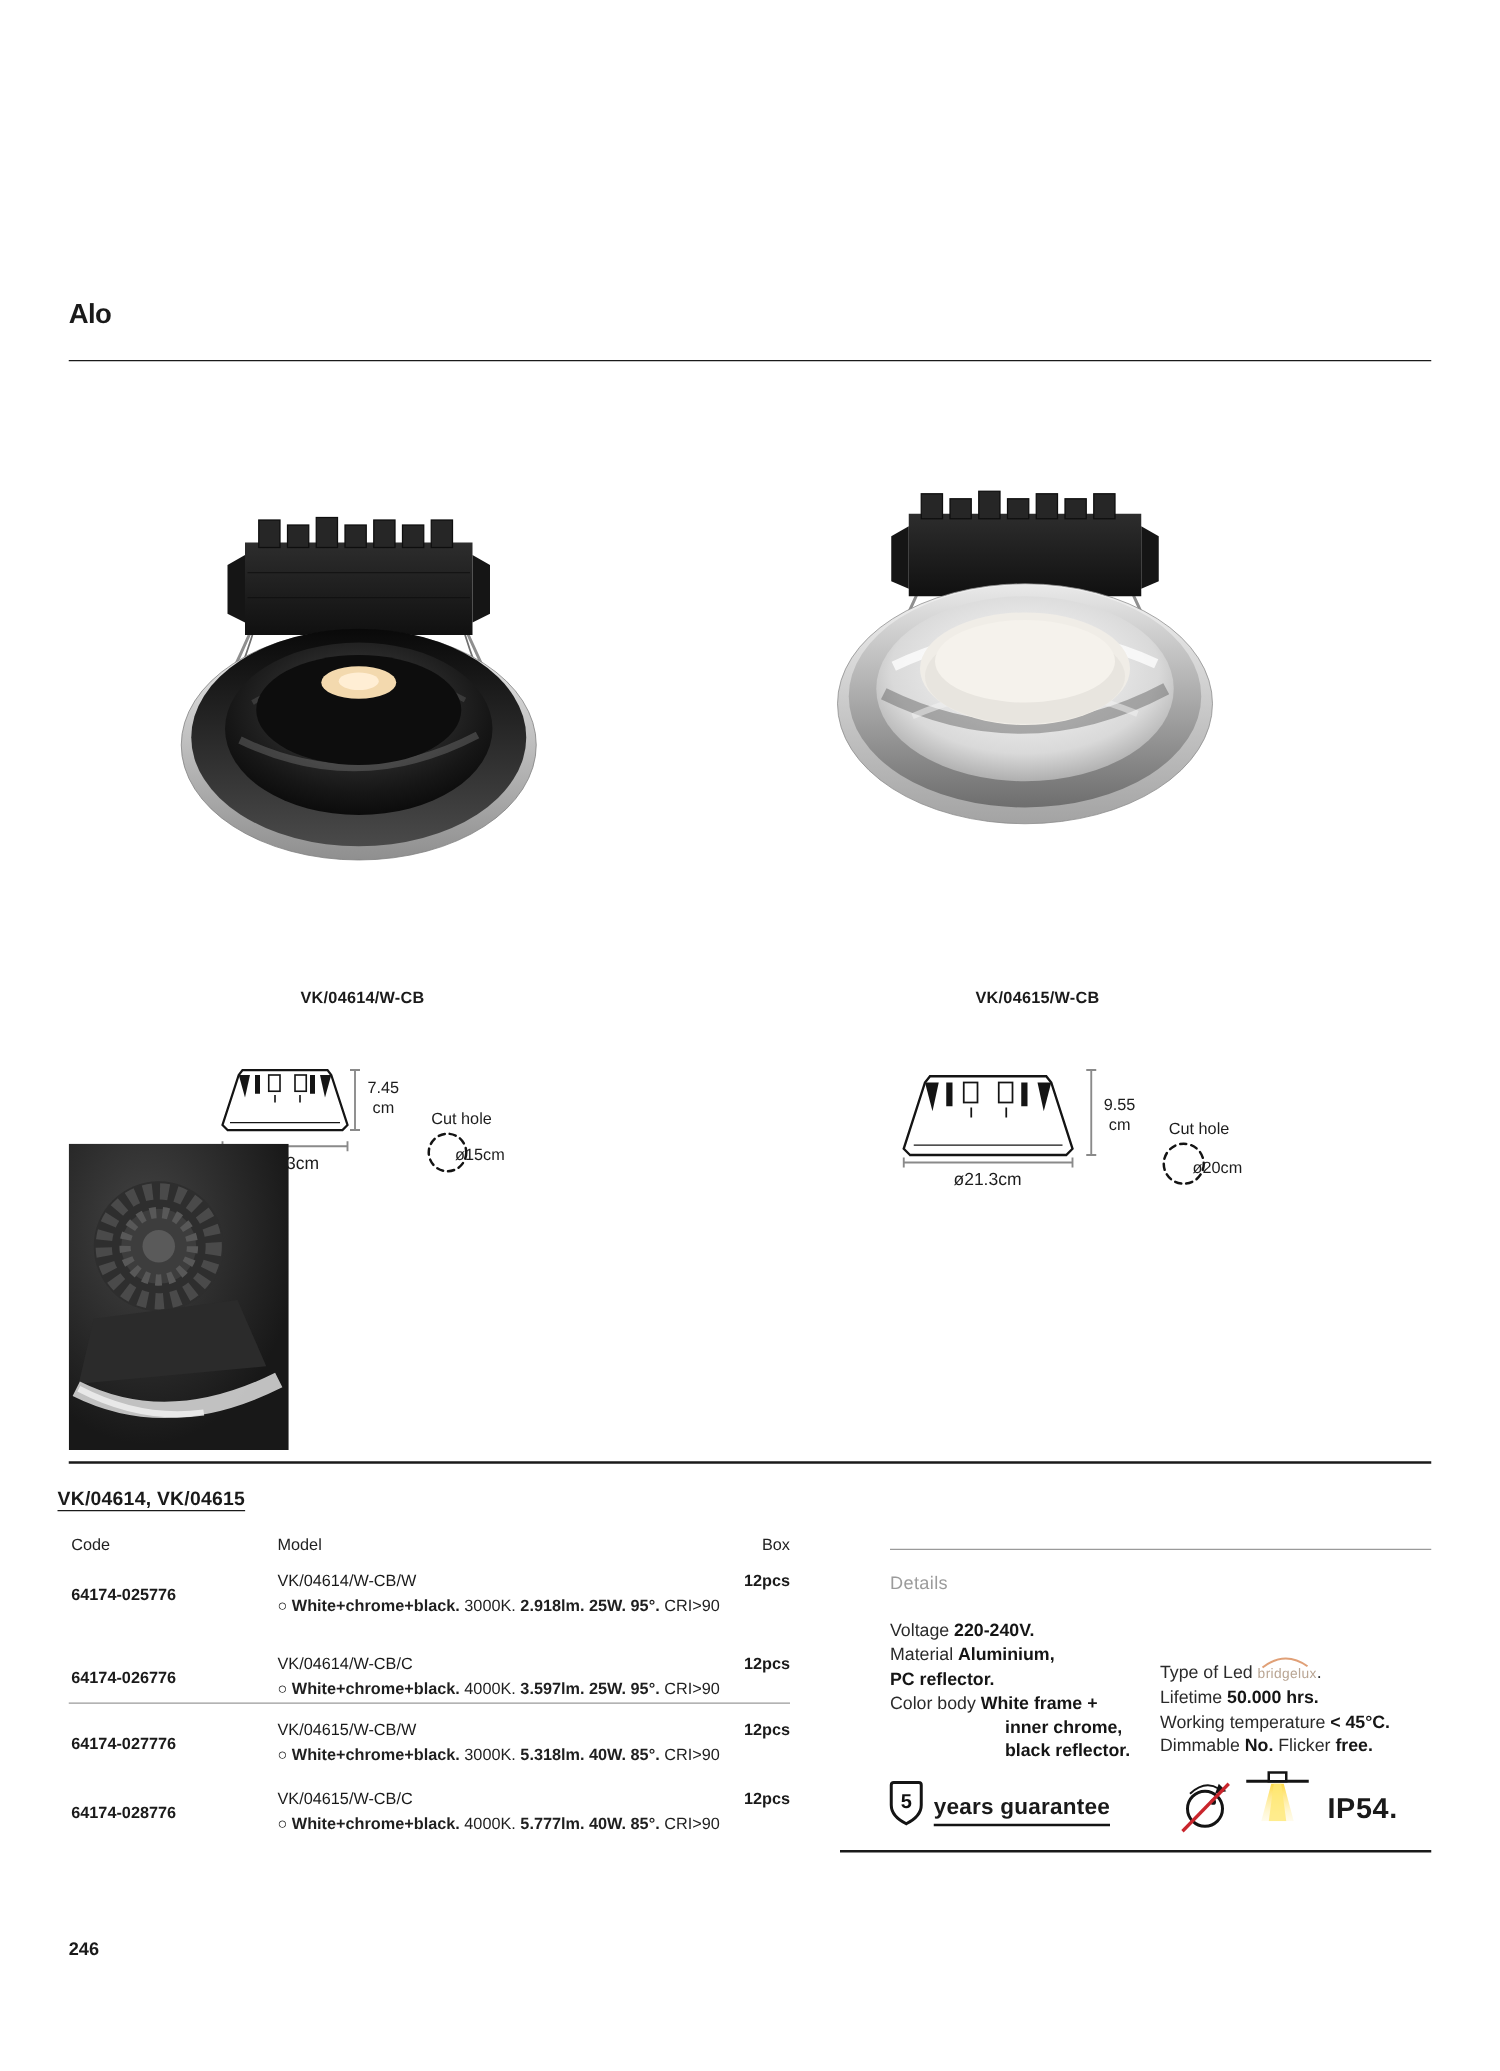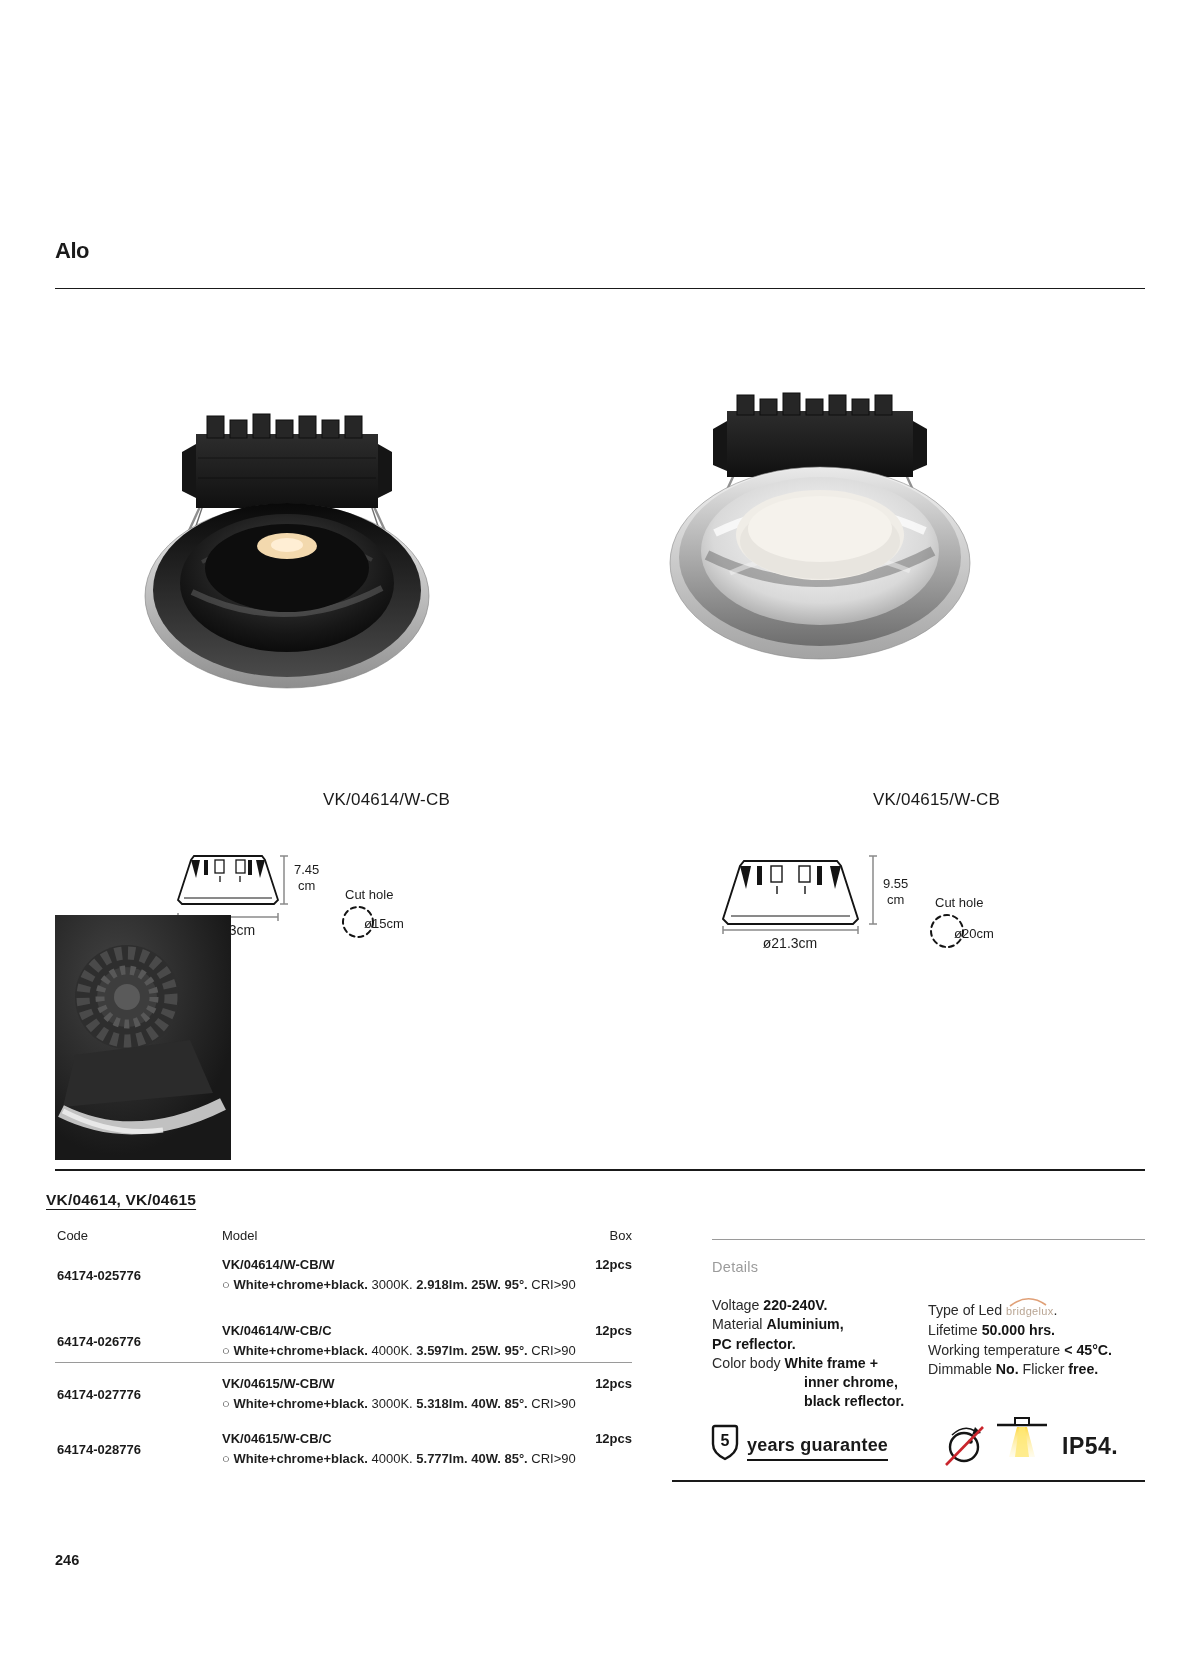--- a/index.html
+++ b/index.html
@@ -4,43 +4,43 @@
 <style>
   html,body{margin:0;padding:0;background:#e8e8e8;}
   .page{position:relative;width:1200px;height:1657px;background:#ffffff;margin:0 auto;
         font-family:"Liberation Sans","DejaVu Sans",sans-serif;color:#1a1a1a;overflow:hidden;}
   .abs{position:absolute;}
   .b{font-weight:bold;}
   .hdr{position:absolute;left:55px;top:100px;font-size:26px;letter-spacing:-0.2px;color:#1c1c1c;}
   .family{position:absolute;left:55px;top:238px;font-size:22px;font-weight:bold;letter-spacing:-0.5px;}
   .hr{position:absolute;left:55px;width:1090px;height:0;border-top:2px solid #1a1a1a;}
   .hrthin{border-top-width:1.5px;}
-  .plabel{position:absolute;top:790px;text-align:right;font-size:17px;font-weight:normal;letter-spacing:0.2px;}
+  .plabel{position:absolute;top:790px;text-align:center;font-size:13px;font-weight:bold;letter-spacing:0.2px;}
   .diagram text{font-family:"Liberation Sans","DejaVu Sans",sans-serif;fill:#1d1d1d;}
   .dimtxt{font-size:13px;}
   .diatxt{font-size:14px;}
   .secTitle{position:absolute;left:46px;top:1191px;font-size:15.5px;font-weight:bold;
             text-decoration:underline;text-underline-offset:4px;letter-spacing:0.2px;}
   .thead{position:absolute;left:57px;top:1228px;width:575px;font-size:13px;color:#222;}
   .thead .h-model{position:absolute;left:165px;top:0;}
   .thead .h-box{position:absolute;right:0;top:0;}
   .trow{position:absolute;left:57px;width:575px;font-size:13px;}
   .tcode{position:absolute;left:0;top:11px;font-weight:bold;}
   .tmodel{position:absolute;left:165px;top:0;width:390px;}
-  .mname{font-weight:bold;line-height:16px;}
+  .mname{font-weight:normal;line-height:16px;}
   .mdesc{margin-top:4px;line-height:16px;color:#1f1f1f;}
   .circ{font-size:13px;}
   .tbox{position:absolute;right:0;top:0;font-weight:bold;}
   .gdivider{position:absolute;left:55px;top:1362px;width:577px;border-top:1px solid #9a9a9a;}
   .dline{position:absolute;left:712px;top:1239px;width:433px;border-top:1px solid #9a9a9a;}
   .dtitle{position:absolute;left:712px;top:1259px;font-size:14.5px;color:#9b9b9b;letter-spacing:0.3px;text-align:center;}
   .dcol{position:absolute;font-size:14.2px;line-height:19.3px;color:#2a2a2a;}
   .dcol b{color:#151515;}
   .indent{margin-left:92px;}
-  .bxl{position:relative;display:inline-block;}
+  .bxl{position:relative;display:inline-block;margin-top:28px;}
   .bxlTxt{font-size:11px;color:#b9a593;letter-spacing:0.3px;}
   .bxlArc{position:absolute;top:-6px;left:2px;}
   .gbadge{position:absolute;left:710px;top:1424px;display:flex;align-items:center;}
   .shieldNum{font-size:16px;font-weight:bold;fill:#111;}
   .gtext{font-size:18px;font-weight:bold;margin-left:7px;border-bottom:2.5px solid #141414;padding-bottom:3px;letter-spacing:0.2px;margin-top:11px;}
   .iprating{position:absolute;left:1062px;top:1433px;font-size:23px;font-weight:bold;letter-spacing:0.5px;}
   .pagenum{position:absolute;left:55px;top:1552px;font-size:14.5px;font-weight:bold;}
 </style>
 </head>
 <body>

